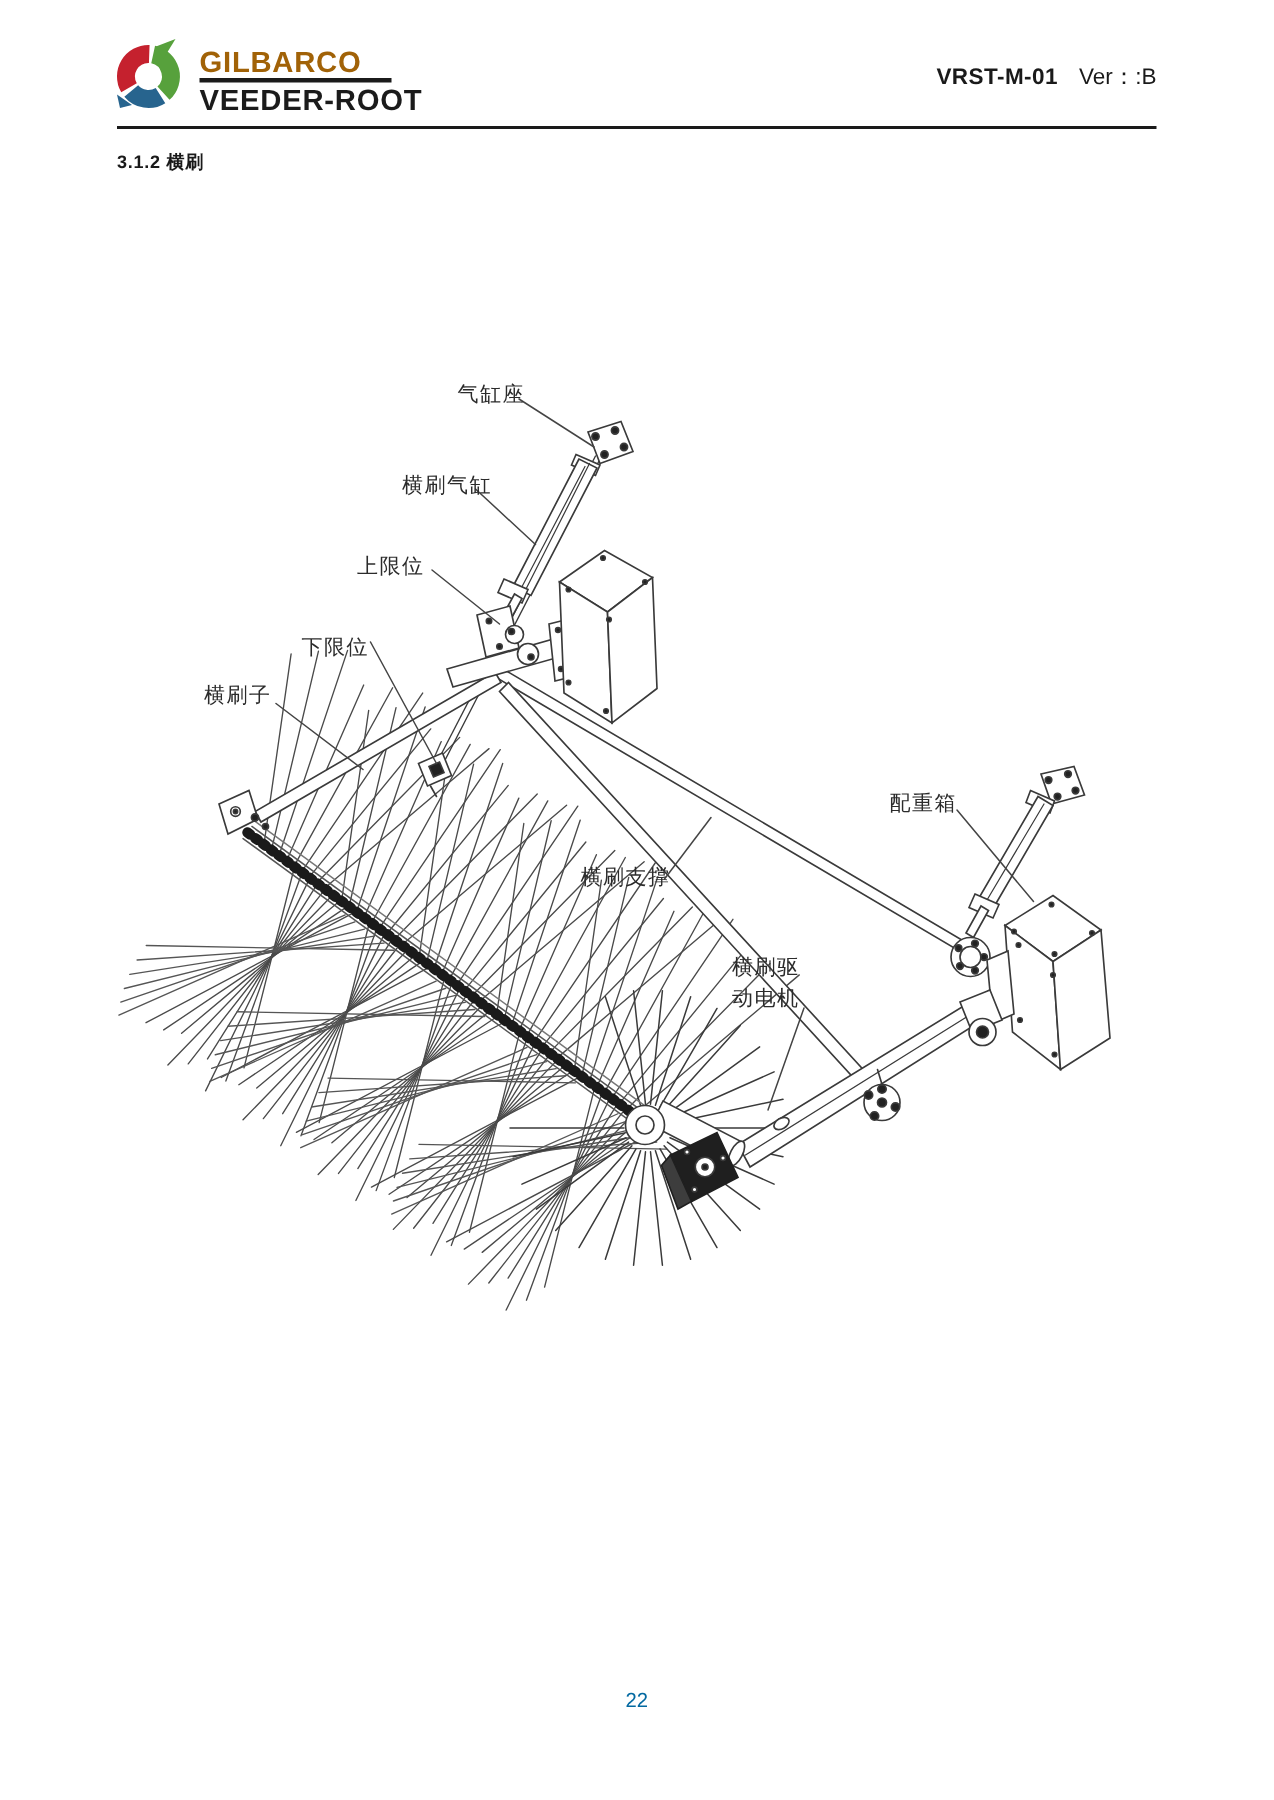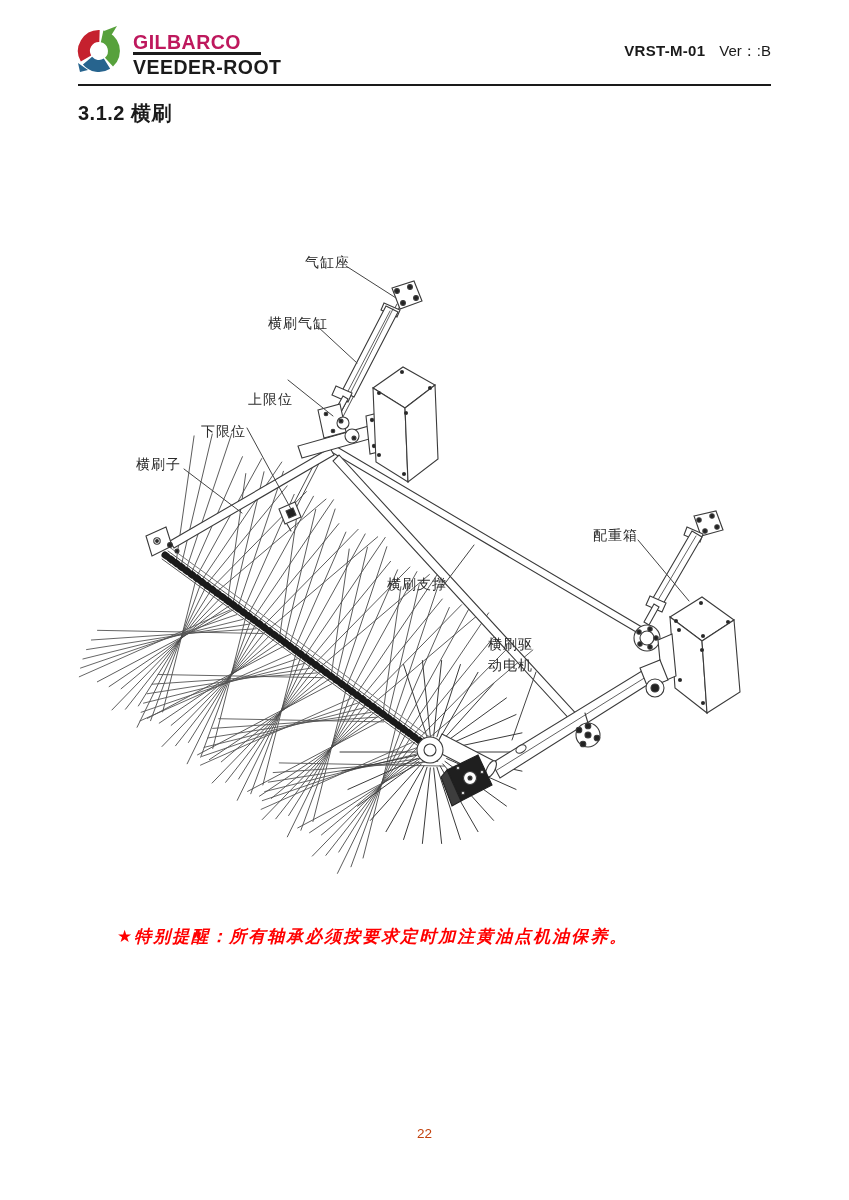--- a/index.html
+++ b/index.html
@@ -2,44 +2,44 @@
 <html><head>
 <meta charset="utf-8">
 <style>
   html,body{margin:0;padding:0;background:#e8e8e8;}
   .page{
     position:relative;width:849px;height:1200px;margin:0 auto;background:#ffffff;
     font-family:"Liberation Sans","DejaVu Sans",sans-serif;color:#1a1a1a;overflow:hidden;
   }
   
   .logo-mark{position:absolute;left:74px;top:24px;width:52px;height:56px;}
-  .logo-text{position:absolute;left:133px;top:31px;font-weight:bold;color:#be185d;
+  .logo-text{position:absolute;left:133px;top:31px;font-weight:bold;color:#a16207;
     font-size:19.5px;letter-spacing:.5px;line-height:22px;}
   .logo-underline{position:absolute;left:133px;top:52px;width:128px;height:2.5px;background:#1b1b1b;}
   .logo-line2{position:absolute;left:133px;top:56px;font-weight:bold;color:#1b1b1b;
     font-size:19.5px;letter-spacing:.5px;}
   .doc-id{position:absolute;right:78px;top:42px;font-size:15px;white-space:nowrap;}
   .doc-id b{font-weight:bold;letter-spacing:.3px;}
   .doc-id span.ver{margin-left:14px;font-weight:normal;}
   .header-rule{position:absolute;left:78px;top:84px;width:693px;height:2px;background:#1a1a1a;}
   
-  .sec-heading{position:absolute;left:78px;top:100px;font-size:20px;font-weight:bold;letter-spacing:.5px;}
+  .sec-heading{position:absolute;left:78px;top:100px;font-size:12px;font-weight:bold;letter-spacing:.5px;}
   .body-text{position:absolute;left:78px;top:147px;width:694px;font-size:17.5px;
     letter-spacing:2.2px;line-height:42px;}
   .body-line1{text-indent:2.2em;}
   .warning{position:absolute;left:117px;top:925px;font-size:17px;font-weight:bold;font-style:italic;
     letter-spacing:2px;color:#FF0000;white-space:nowrap;}
-  .page-num{position:absolute;left:0;top:1126px;width:849px;text-align:center;font-size:13.5px;color:#c2410c;}
+  .page-num{position:absolute;left:0;top:1126px;width:849px;text-align:center;font-size:13.5px;color:#0369a1;}
   
   .figure-svg{position:absolute;left:0;top:0;width:849px;height:1200px;}
   .figure-labels{position:absolute;left:0;top:0;width:849px;height:1200px;pointer-events:none;}
   .fig-label{position:absolute;font-size:14px;color:#2b2b2b;letter-spacing:1px;line-height:21px;white-space:nowrap;}
   .fl-0{left:305px;top:252px;}
   .fl-1{left:268px;top:313px;}
-  .fl-2{left:248px;top:367px;margin-top:22px;}
+  .fl-2{left:238px;top:367px;}
   .fl-3{left:201px;top:421px;}
   .fl-4{left:136px;top:454px;font-family:Liberation Serif, serif;}
   .fl-5{left:593px;top:525px;}
   .fl-6{left:387px;top:574px;}
   .fl-7{left:488px;top:634px;width:46px;white-space:normal;}
 </style>
 </head>
 <body>
 
 <div class="page">
@@ -350,16 +350,15 @@
     <div class="fig-label fl-0">气缸座</div>
     <div class="fig-label fl-1">横刷气缸</div>
     <div class="fig-label fl-2">上限位</div>
     <div class="fig-label fl-3">下限位</div>
     <div class="fig-label fl-4">横刷子</div>
     <div class="fig-label fl-5">配重箱</div>
     <div class="fig-label fl-6">横刷支撑</div>
     <div class="fig-label fl-7">横刷驱动电机</div>
   </div>
 
-  <div class="warning">★特别提醒：所有轴承必须按要求定时加注黄油点机油保养。</div>
   <div class="page-num">22</div>
 
 </div>
 
 </body></html>

